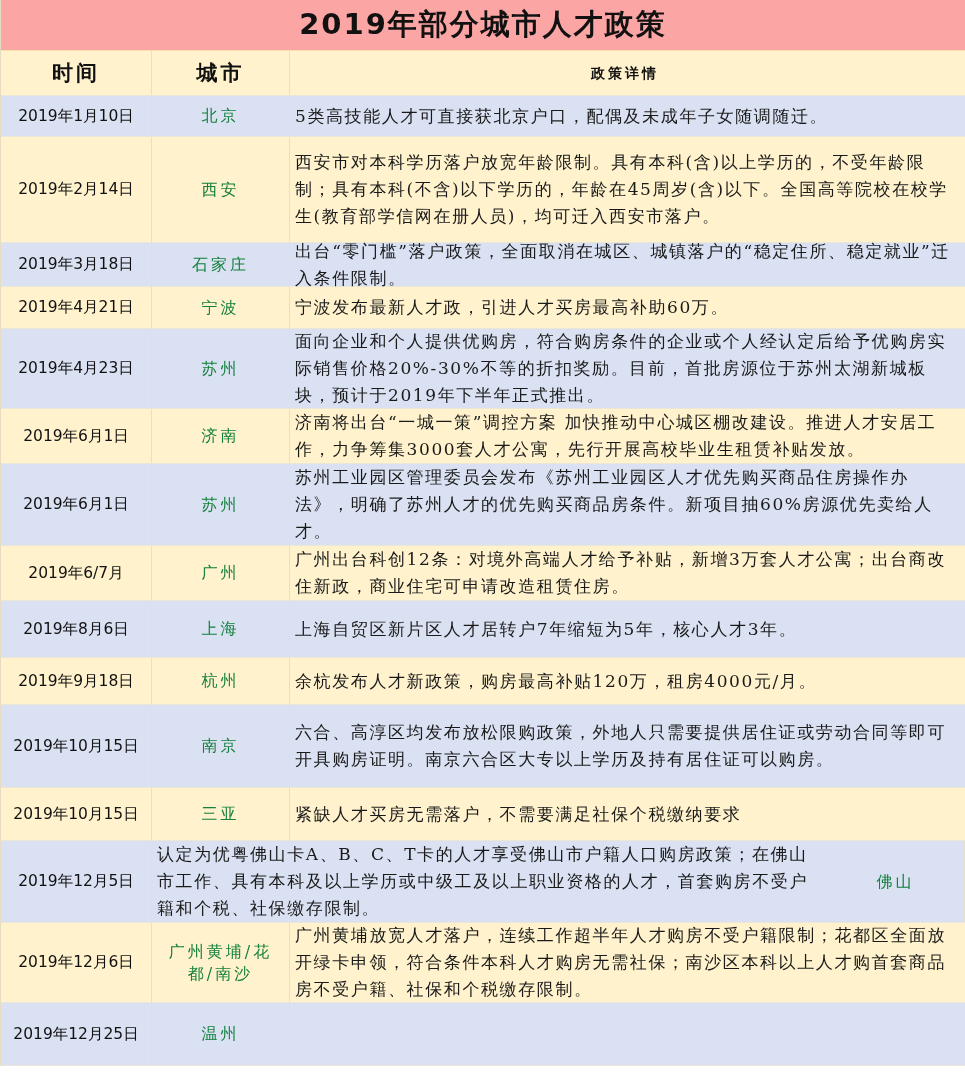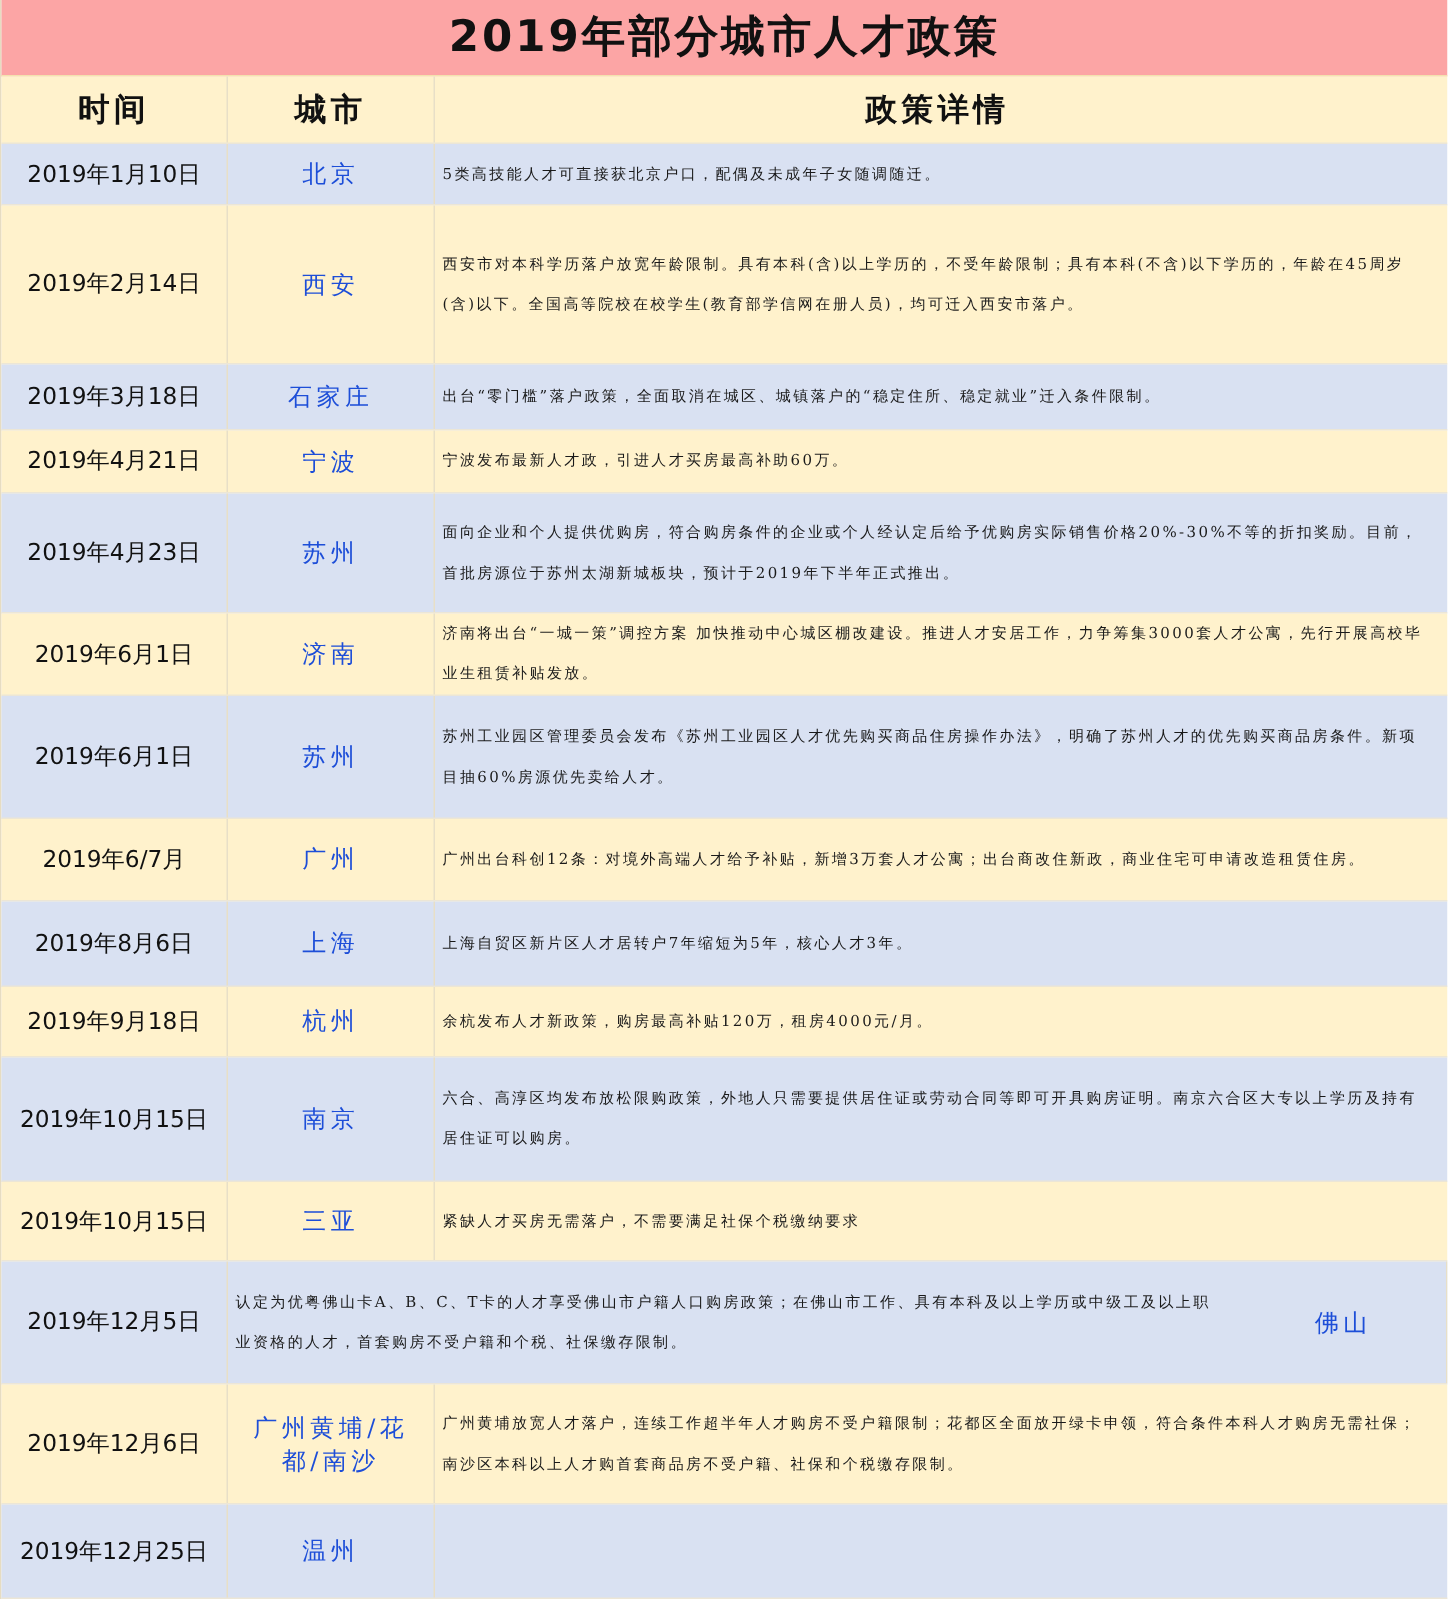--- a/index.html
+++ b/index.html
@@ -8,24 +8,24 @@
   .title {
     height: 50px; background: #fca5a5; color: #111;
     display: flex; align-items: center; justify-content: center;
     font-family: "DejaVu Sans", "Liberation Sans", sans-serif;
     font-weight: bold; font-size: 29px; letter-spacing: 2px;
     border-bottom: 1px solid #f3e2ad;
   }
   .row { display: flex; box-sizing: border-box; border-bottom: 1px solid #ece6d6; }
   .cell { box-sizing: border-box; display: flex; align-items: center; }
   .c-date { width: 151px; justify-content: center; border-right: 1px solid #e8dfc7; font-family: "DejaVu Sans", "Liberation Sans", sans-serif; font-size: 15.5px; color: #111; }
-  .c-city { width: 138px; justify-content: center; border-right: 1px solid #e8dfc7; font-size: 16px; color: #1d4ed8; text-align: center; line-height: 22px; letter-spacing: 3px; }
-  .c-detail { flex: 1; padding: 0 10px 0 5px; font-size: 10px; color: #1a1a1a; line-height: 27px; letter-spacing: 1.6px; }
+  .c-city { width: 138px; justify-content: center; border-right: 1px solid #e8dfc7; font-size: 16px; color: #15803d; text-align: center; line-height: 22px; letter-spacing: 3px; }
+  .c-detail { flex: 1; padding: 0 10px 0 5px; font-size: 17px; color: #1a1a1a; line-height: 27px; letter-spacing: 1.6px; }
   .header { height: 45px; background: #fff2cc; }
-  .header .cell { font-weight: bold; font-size: 21px; color: #111; justify-content: center; letter-spacing: 3px; font-family: "DejaVu Sans", "Liberation Sans", sans-serif; }
+  .header .cell { font-weight: bold; font-size: 14px; color: #111; justify-content: center; letter-spacing: 3px; font-family: "DejaVu Sans", "Liberation Sans", sans-serif; }
   .header .c-date, .header .c-city { font-size: 21px; }
   .blue { background: #d9e1f2; }
   .cream { background: #fff2cc; }
 </style>
 </head>
 <body>
 
 <div class="sheet">
   <div class="title">2019年部分城市人才政策</div>
 

